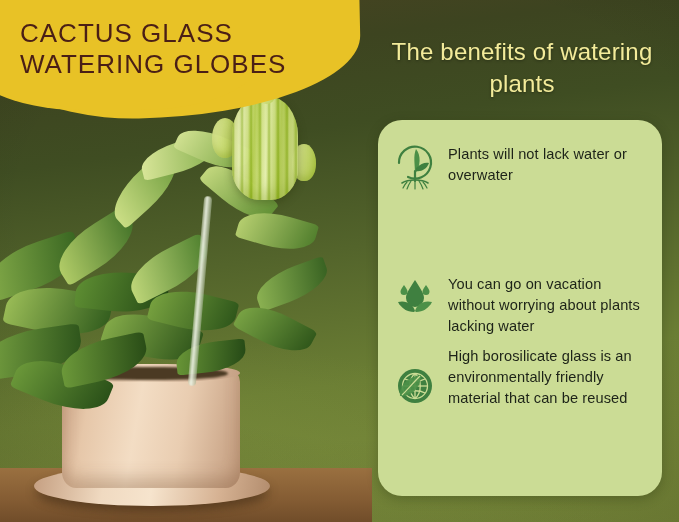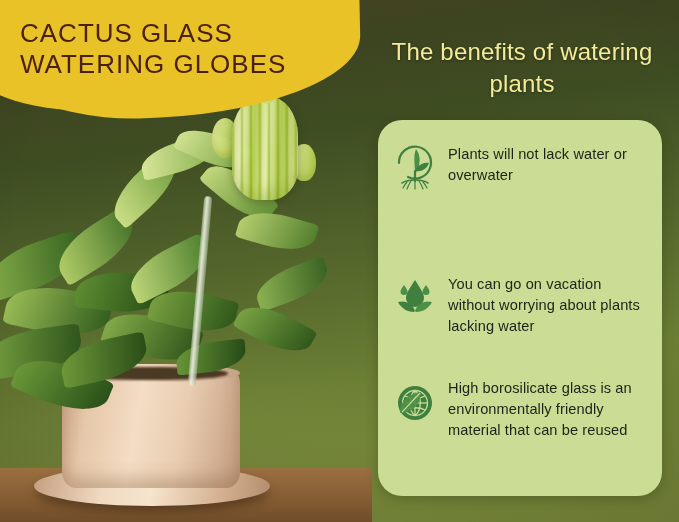--- a/index.html
+++ b/index.html
@@ -220,21 +220,21 @@
   .benefit-row {
     position: absolute;
     display: flex;
     align-items: flex-start;
     gap: 12px;
     left: 16px;
     width: 256px;
   }
   .b1 { top: 22px; }
   .b2 { top: 128px; margin-top: 24px; }
-  .b3 { top: 258px; }
+  .b3 { top: 226px; align-items: flex-end; }
 
   .benefit-icon {
     flex: 0 0 auto;
     width: 42px;
     height: 46px;
     margin-top: 2px;
   }
   .benefit-text {
     color: #1d2318;
     font-size: 14.6px;

